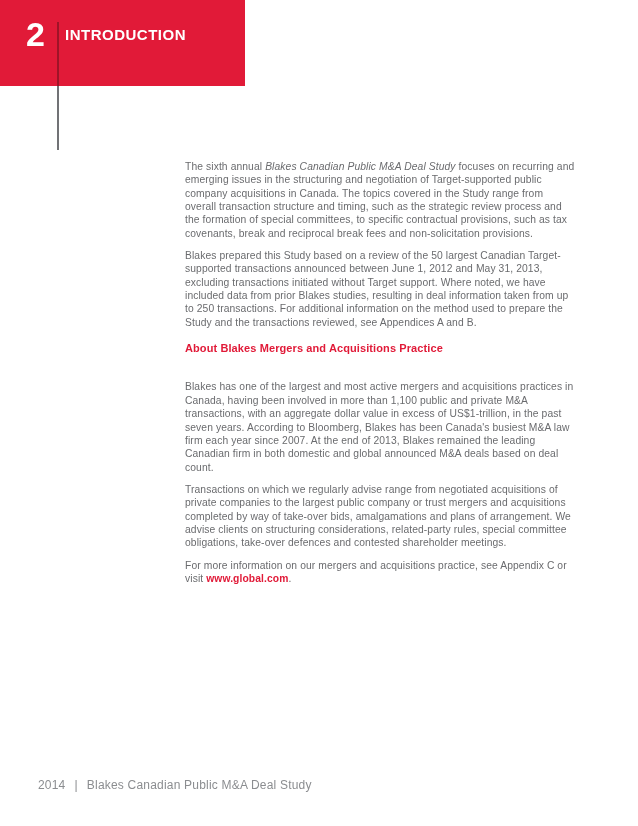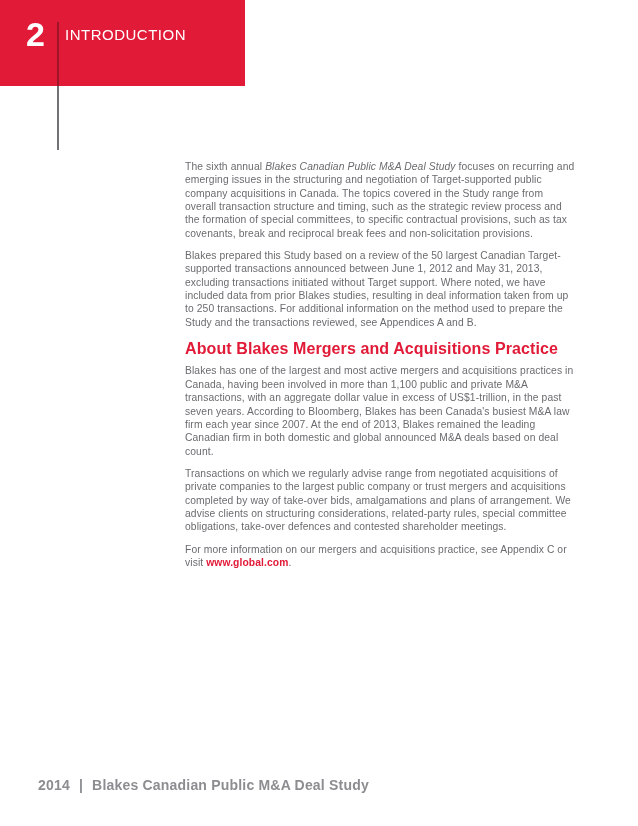--- a/index.html
+++ b/index.html
@@ -24,21 +24,21 @@
     font-size: 34px;
     line-height: 1;
     font-weight: 700;
     color: #ffffff;
   }
   .section-title {
     position: absolute;
     left: 65px; top: 27px;
     font-size: 15px;
     line-height: 1;
-    font-weight: 400;
+    font-weight: 700;
     letter-spacing: 0.5px;
     color: #ffffff;
     text-align: right;
   }
   
   .vline {
     position: absolute;
     left: 57px; top: 22px;
     width: 1.5px; height: 128px;
     background: linear-gradient(to bottom,
@@ -50,42 +50,41 @@
     position: absolute;
     left: 185px; top: 160px;
     width: 406px;
     color: #6a6b6e;
     font-size: 10.3px;
     line-height: 13.35px;
     letter-spacing: 0.1px;
   }
   .content p { margin: 0 16px 9px 0; }
   .content h2 {
-    margin: 13px 0 9px 0;
-    font-size: 16px;
+    margin: 13px 0 25px 0;
+    font-size: 11px;
     line-height: 13.35px;
     font-weight: 700;
     color: #e11a38;
   }
   .content em { font-style: italic; }
   .weblink {
     color: #e11a38;
     font-weight: 700;
     text-decoration: none;
     cursor: pointer;
   }
   
   .footer {
     position: absolute;
     left: 38px; top: 779px;
-    font-size: 14px;
+    font-size: 12px;
     line-height: 12px;
     color: #8b8d90;
     letter-spacing: 0.2px;
-    font-weight: bold;
   }
   .footer .sep { margin: 0 9px; }
 </style>
 </head>
 <body>
 
 <div class="page">
 
   <header class="band">
     <span class="section-num">2</span>

